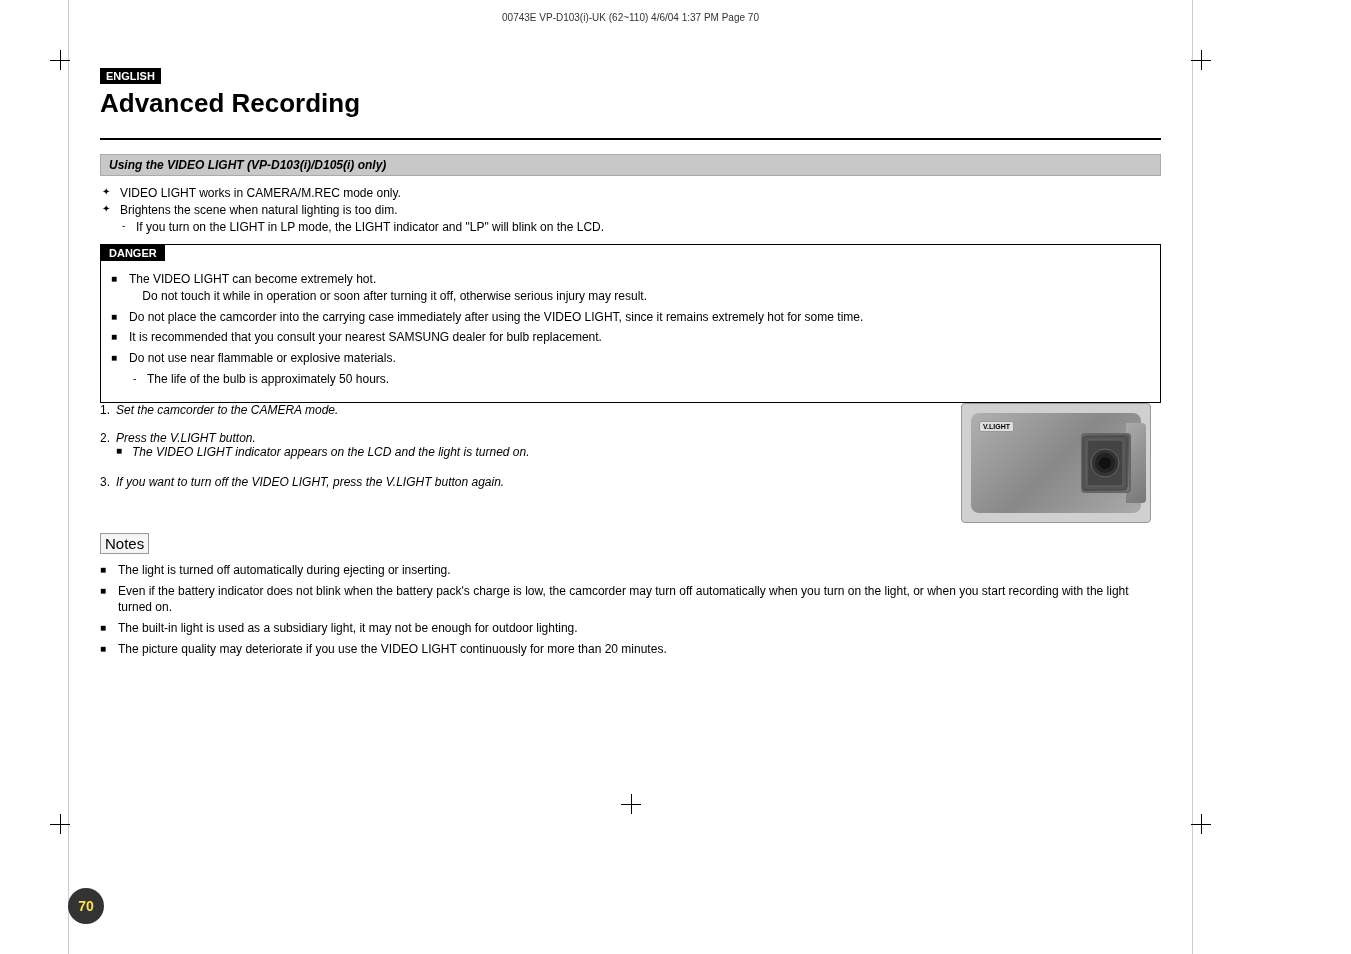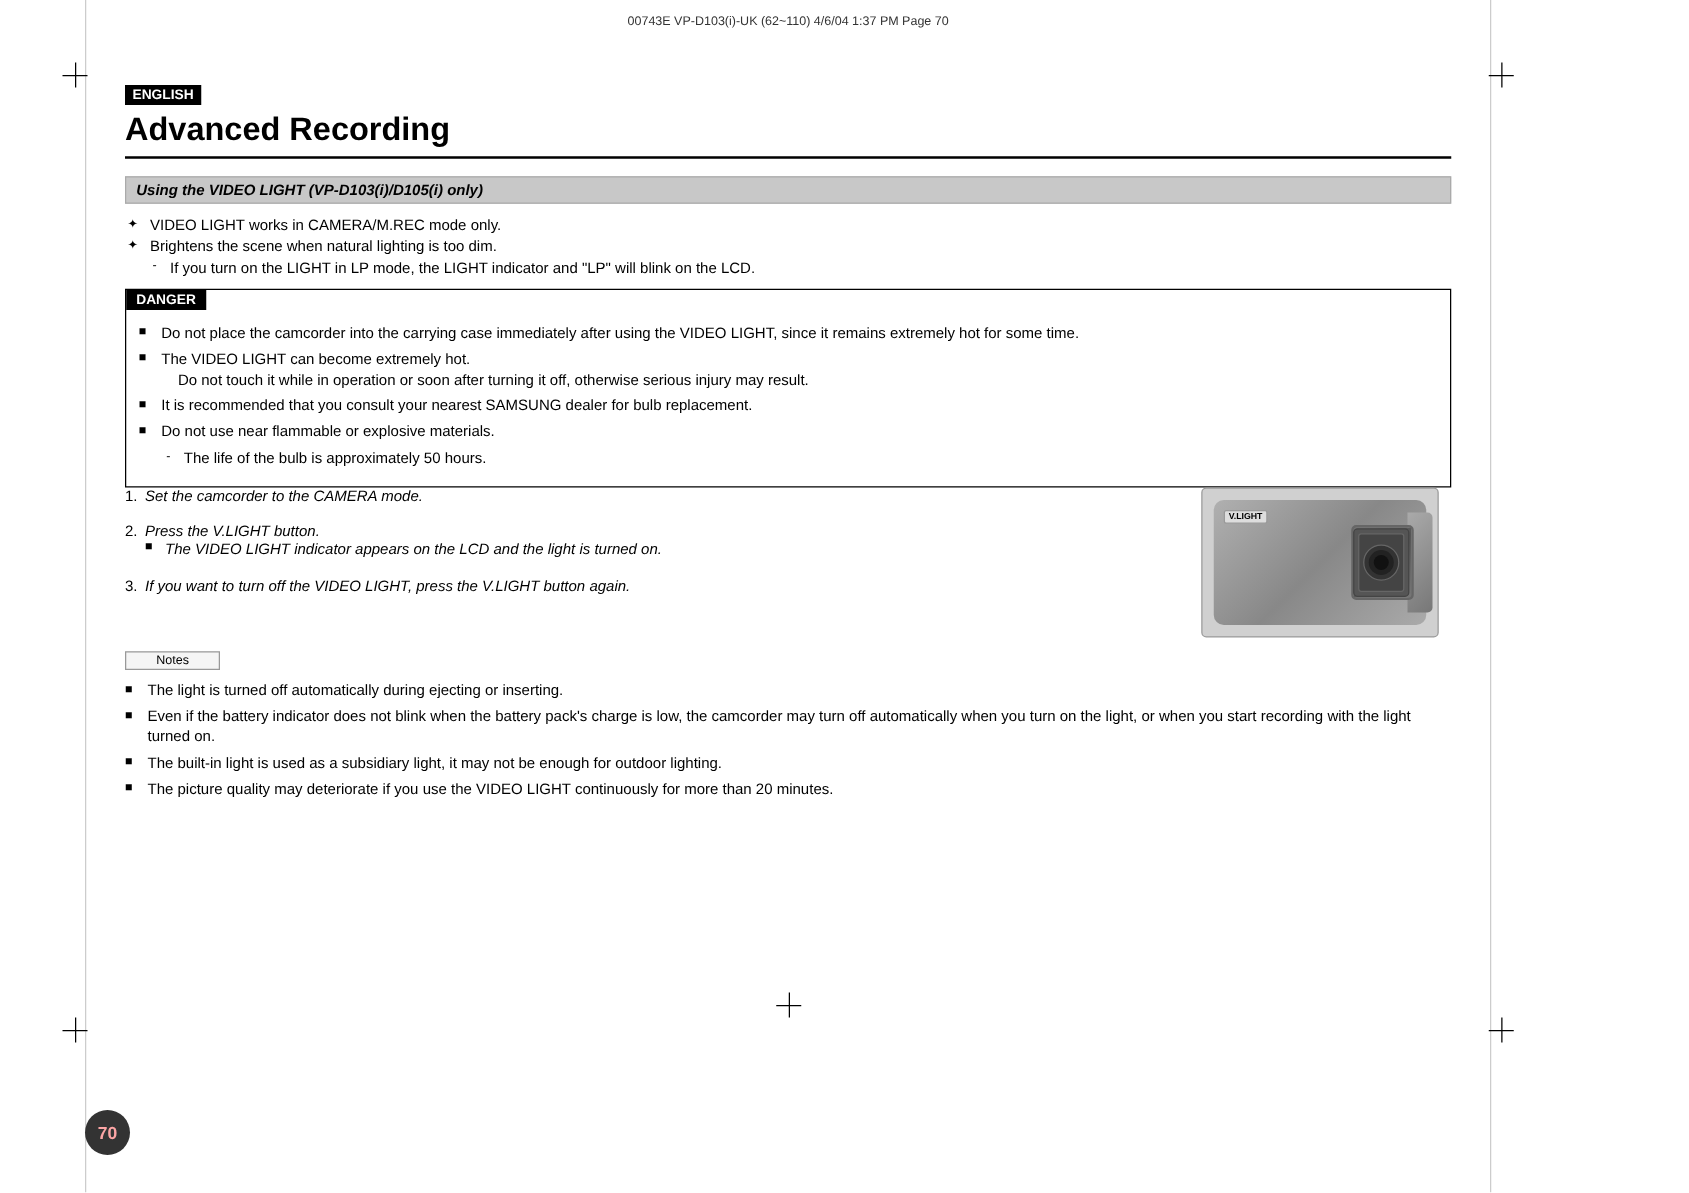--- a/index.html
+++ b/index.html
@@ -71,21 +71,21 @@
       padding: 2px 6px;
       margin-bottom: 4px;
     }
 
     
     .page-title {
       font-size: 26px;
       font-weight: bold;
       color: #000;
       border-bottom: 2px solid #000;
-      padding-bottom: 6px;
+      padding-bottom: 19px;
       margin-bottom: 14px;
     }
 
     
     .section-heading {
       background: #c8c8c8;
       font-style: italic;
       font-weight: bold;
       font-size: 12px;
       padding: 3px 8px;
@@ -185,22 +185,22 @@
       content: '■';
       position: absolute;
       left: 0;
       font-size: 10px;
     }
 
     
     .notes-box {
       display: inline-block;
       border: 1px solid #999;
-      padding: 1px 24px;
-      font-size: 10px;
+      padding: 1px 4px;
+      font-size: 15px;
       margin-bottom: 8px;
       background: #f5f5f5;
     }
 
     
     .two-col {
       display: flex;
       gap: 20px;
       margin-bottom: 10px;
     }
@@ -269,21 +269,21 @@
       position: absolute;
       bottom: 30px;
       left: 68px;
       width: 36px;
       height: 36px;
       background: #333;
       border-radius: 50%;
       display: flex;
       align-items: center;
       justify-content: center;
-      color: #fca5a5;
+      color: #fde047;
       font-weight: bold;
       font-size: 14px;
     }
 
     
     .side-line-left {
       position: absolute;
       left: 68px;
       top: 0;
       width: 1px;
@@ -331,25 +331,25 @@
       <li>VIDEO LIGHT works in CAMERA/M.REC mode only.</li>
       <li>Brightens the scene when natural lighting is too dim.</li>
       <li class="sub-item">If you turn on the LIGHT in LP mode, the LIGHT indicator and "LP" will blink on the LCD.</li>
     </ul>
 
     
     <div class="danger-box">
       <div class="danger-label">DANGER</div>
       <div class="danger-content">
         <ul class="square-list">
-          <li>Do not place the camcorder into the carrying case immediately after using the VIDEO LIGHT, since it remains extremely hot for some time.</li>
           <li>
             The VIDEO LIGHT can become extremely hot.<br>
             &nbsp;&nbsp;&nbsp;&nbsp;Do not touch it while in operation or soon after turning it off, otherwise serious injury may result.
           </li>
+          <li>Do not place the camcorder into the carrying case immediately after using the VIDEO LIGHT, since it remains extremely hot for some time.</li>
           <li>It is recommended that you consult your nearest SAMSUNG dealer for bulb replacement.</li>
           <li>Do not use near flammable or explosive materials.</li>
           <li class="sub-dash">The life of the bulb is approximately 50 hours.</li>
         </ul>
       </div>
     </div>
 
     
     <div class="two-col">
       <div class="col-left">

